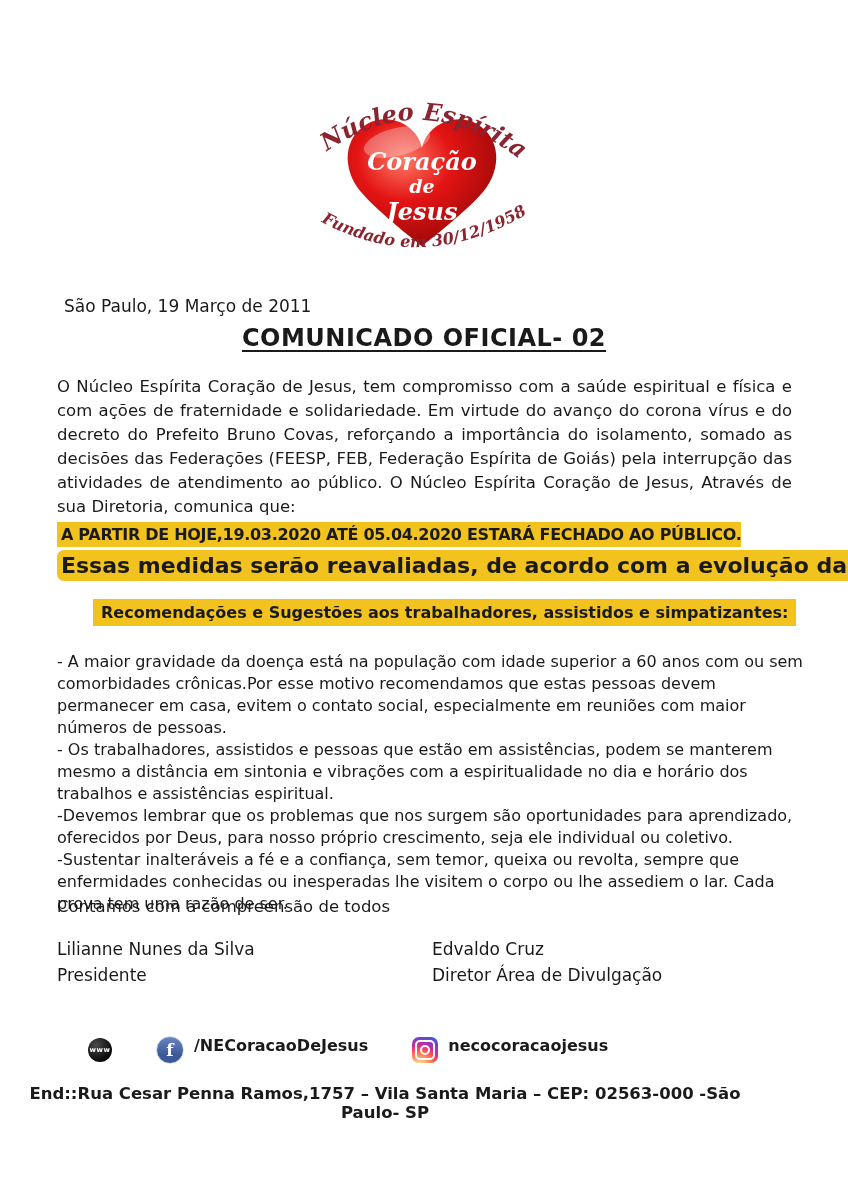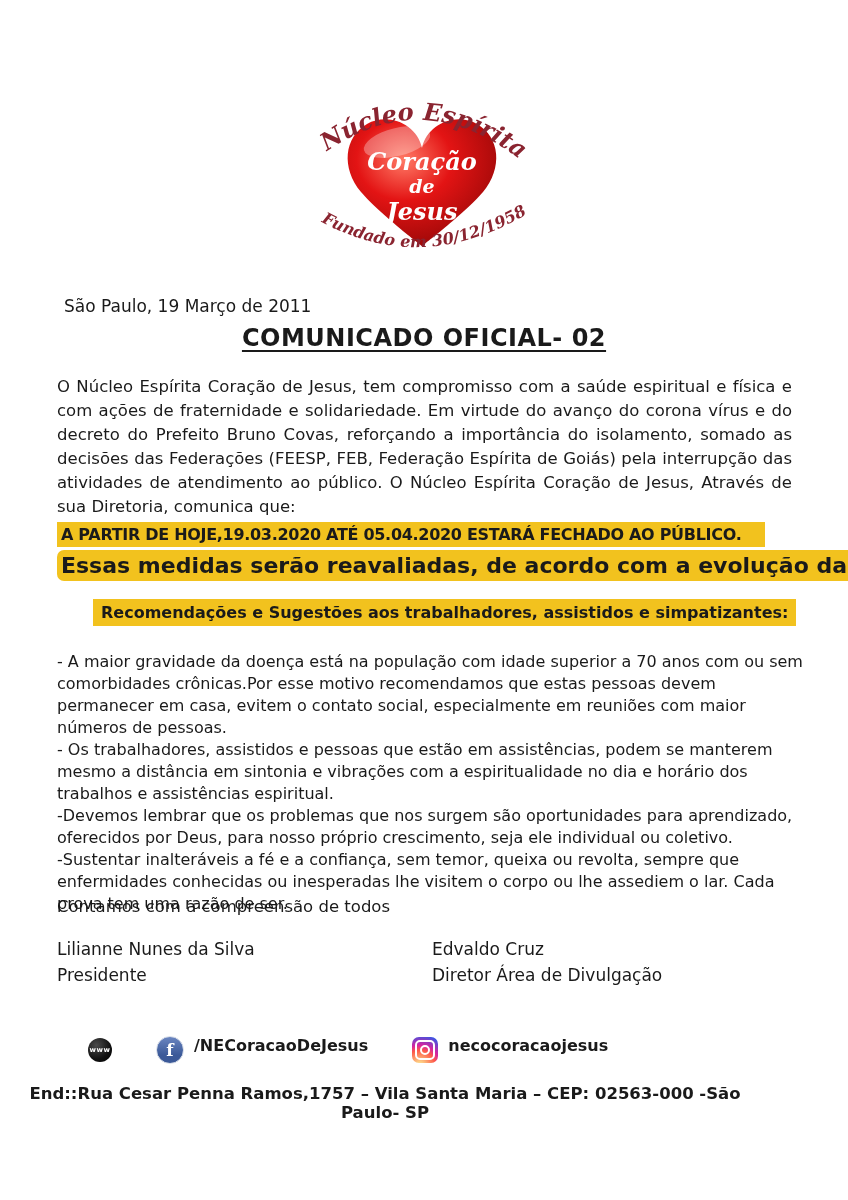--- a/index.html
+++ b/index.html
@@ -24,21 +24,21 @@
   
   .intro{
     position:absolute;left:57px;top:358px;width:735px;
     font-size:16.5px;line-height:24px;text-align:justify;
   }
   
   .notice{position:absolute;left:57px;top:522px;width:760px;}
   .notice-line{margin-bottom:3px;}
   .hl{
     display:inline-block;
-    padding:3px 24px 3px 4px;
+    padding:3px 0 3px 4px;
   }
   .notice-line1 .hl{
     font-size:16px;font-weight:600;letter-spacing:-0.3px;white-space:nowrap;
   }
   .notice-line2 .hl{
     font-size:22px;font-weight:700;white-space:nowrap;border-radius:7px;
   }
   
   .reco{position:absolute;left:93px;top:599px;text-align:right;}
   .reco .hl{font-size:16px;font-weight:700;white-space:nowrap;padding:4px 8px;}
@@ -136,21 +136,21 @@
     <div class="notice-line notice-line2">
       <span class="hl" style="background:#F2C21E">Essas medidas serão reavaliadas, de acordo com a evolução da doença.</span>
     </div>
   </div>
 
   <div class="reco">
     <span class="hl" style="background:#F2C21E">Recomendações e Sugestões aos trabalhadores, assistidos e simpatizantes:</span>
   </div>
 
   <div class="bullets">
-    <p>-  A maior gravidade da doença está na população com idade superior a 70 anos com ou sem comorbidades crônicas.Por esse motivo recomendamos que estas pessoas devem permanecer em casa, evitem o contato social, especialmente em reuniões com maior números de pessoas.</p>
+    <p>-  A maior gravidade da doença está na população com idade superior a 60 anos com ou sem comorbidades crônicas.Por esse motivo recomendamos que estas pessoas devem permanecer em casa, evitem o contato social, especialmente em reuniões com maior números de pessoas.</p>
     <p>-  Os trabalhadores, assistidos e pessoas que estão em assistências, podem se manterem  mesmo a distância em sintonia e vibrações  com a espiritualidade no dia e horário dos trabalhos e assistências espiritual.</p>
     <p>-Devemos lembrar que os problemas que nos surgem são oportunidades para aprendizado, oferecidos por Deus, para nosso próprio crescimento, seja ele individual ou coletivo.</p>
     <p>-Sustentar inalteráveis a fé e a confiança, sem temor, queixa ou revolta, sempre que enfermidades conhecidas ou inesperadas lhe visitem o corpo ou lhe assediem o lar. Cada prova tem uma razão de ser.</p>
   </div>
 
   <div class="closing">Contamos com a compreensão de todos</div>
 
   <div class="signatures">
     <div class="sig-col sig-left">
       <div>Lilianne Nunes da Silva</div>

